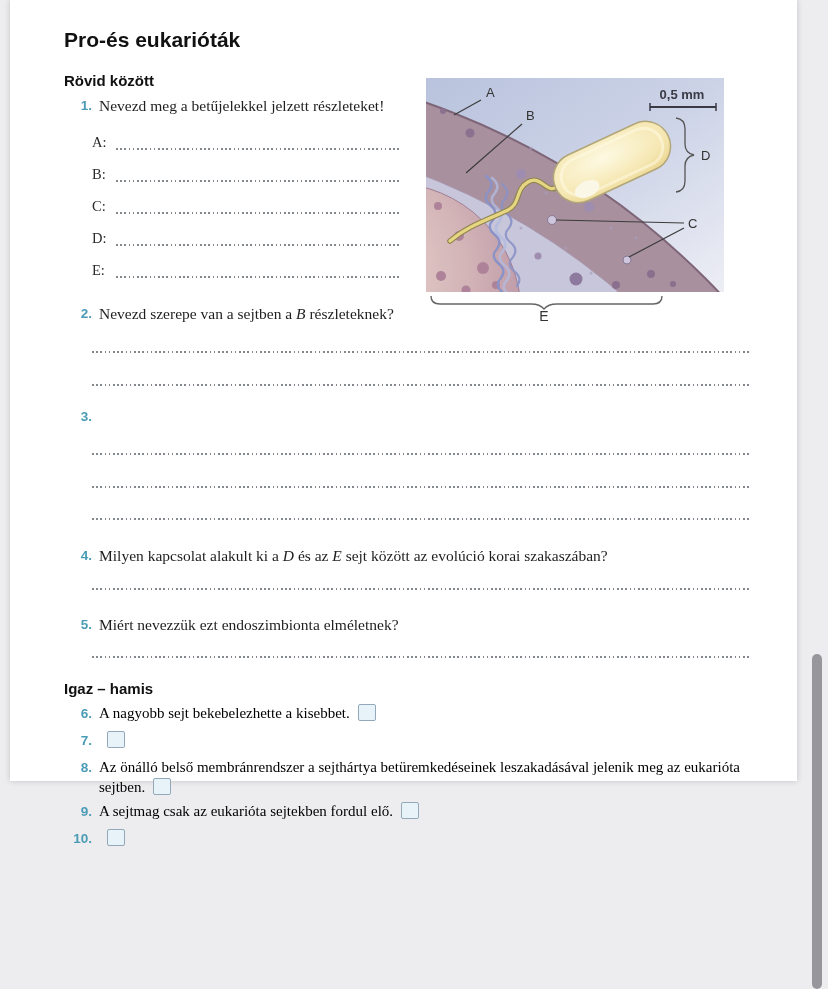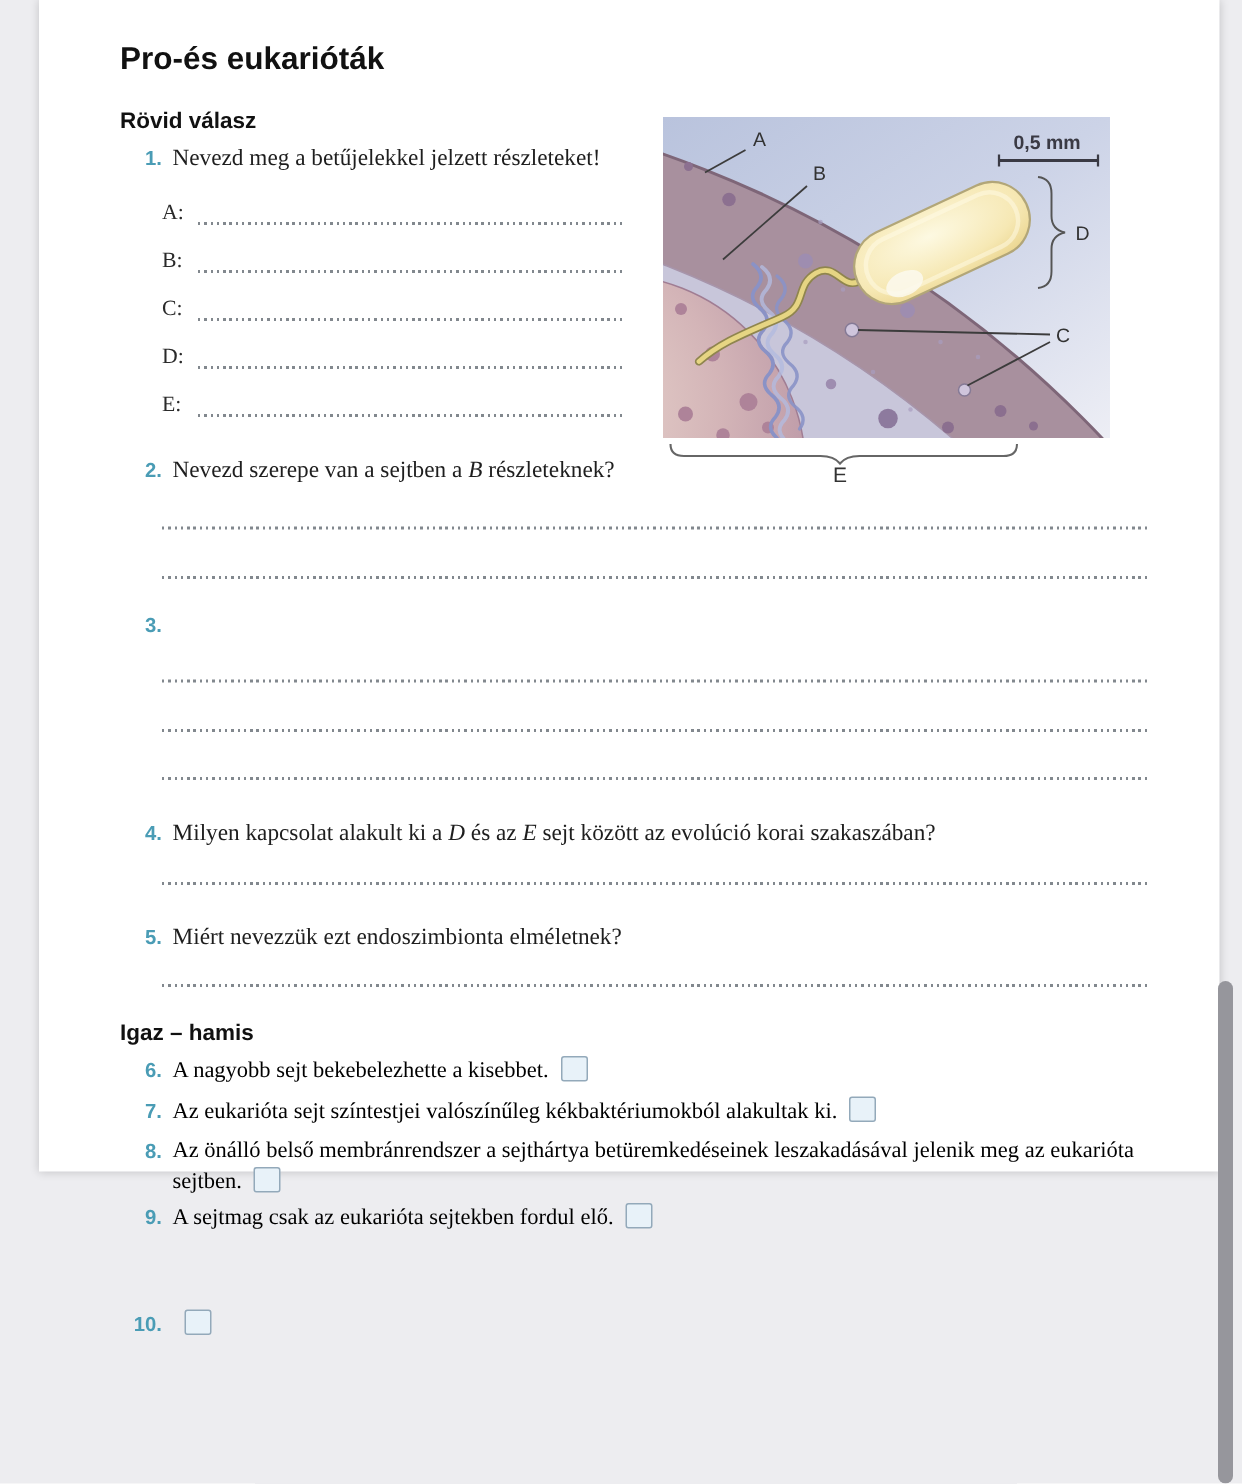--- a/index.html
+++ b/index.html
@@ -4,21 +4,21 @@
 <style>
   html,body{margin:0;padding:0;}
   body{
     width:828px;height:989px;
     background:#ededf0;
     font-family:"Liberation Serif", serif;
     position:relative;
     overflow:hidden;
   }
   .page{
-    position:absolute;left:26px;top:0;width:787px;height:781px;
+    position:absolute;left:10px;top:0;width:787px;height:781px;
     background:#ffffff;
     box-shadow:0 0 6px rgba(0,0,0,.18);
   }
   .abs{position:absolute;}
   .title{
     font-family:"Liberation Sans", sans-serif;
     font-weight:bold;font-size:21px;color:#111;
     left:54px;top:28px;
   }
   .sec{
@@ -59,21 +59,21 @@
   }
   svg text{font-family:"Liberation Sans", sans-serif;}
 </style>
 </head>
 <body>
 
 <div class="page">
 
   <div class="abs title">Pro-és eukarióták</div>
 
-  <div class="abs sec" style="left:54px;top:72px;">Rövid válasz</div>
+  <div class="abs sec" style="left:54px;top:72px;">Rövid között</div>
 
   <div class="abs q" style="left:60px;top:96px;width:360px;">
     <span class="qnum">1.</span>
     <span class="qtext">Nevezd meg a betűjelekkel jelzett részleteket!</span>
   </div>
 
   <div class="abs ansrow-label" style="left:82px;top:134px;">A:</div>
   <div class="abs dotline" style="left:106px;top:148px;width:283px;"></div>
   <div class="abs ansrow-label" style="left:82px;top:166px;">B:</div>
   <div class="abs dotline" style="left:106px;top:180px;width:283px;"></div>
@@ -224,33 +224,33 @@
 
   <div class="abs sec" style="left:54px;top:680px;text-align:right;">Igaz – hamis</div>
 
   <div class="abs q" style="left:60px;top:704px;width:700px;">
     <span class="qnum">6.</span>
     <span class="qtext tf-text"><span>A nagyobb sejt bekebelezhette a kisebbet.</span><span class="cb"></span></span>
   </div>
 
   <div class="abs q" style="left:60px;top:731px;width:700px;">
     <span class="qnum">7.</span>
-    <span class="qtext tf-text"><span>Az eukarióta sejt színtestjei valószínűleg kékbaktériumokból alakultak ki.</span><span class="cb"></span></span>
+    <span class="qtext tf-text"><span class="cb"></span></span>
   </div>
 
   <div class="abs q" style="left:60px;top:758px;width:692px;">
     <span class="qnum">8.</span>
     <span class="qtext tf-text" style="max-width:660px;"><span>Az önálló belső membránrendszer a sejthártya betüremkedéseinek leszakadásával jelenik meg az eukarióta sejtben.</span><span class="cb"></span></span>
   </div>
 
   <div class="abs q" style="left:60px;top:802px;width:700px;">
     <span class="qnum">9.</span>
     <span class="qtext tf-text"><span>A sejtmag csak az eukarióta sejtekben fordul elő.</span><span class="cb"></span></span>
   </div>
 
-  <div class="abs q" style="left:60px;top:829px;width:700px;margin-top:44px;">
+  <div class="abs q" style="left:60px;top:829px;width:700px;">
     <span class="qnum">10.</span>
     <span class="qtext tf-text"><span class="cb"></span></span>
   </div>
 
 </div>
 
 <div class="scroll-thumb"></div>
 
 </body></html>

